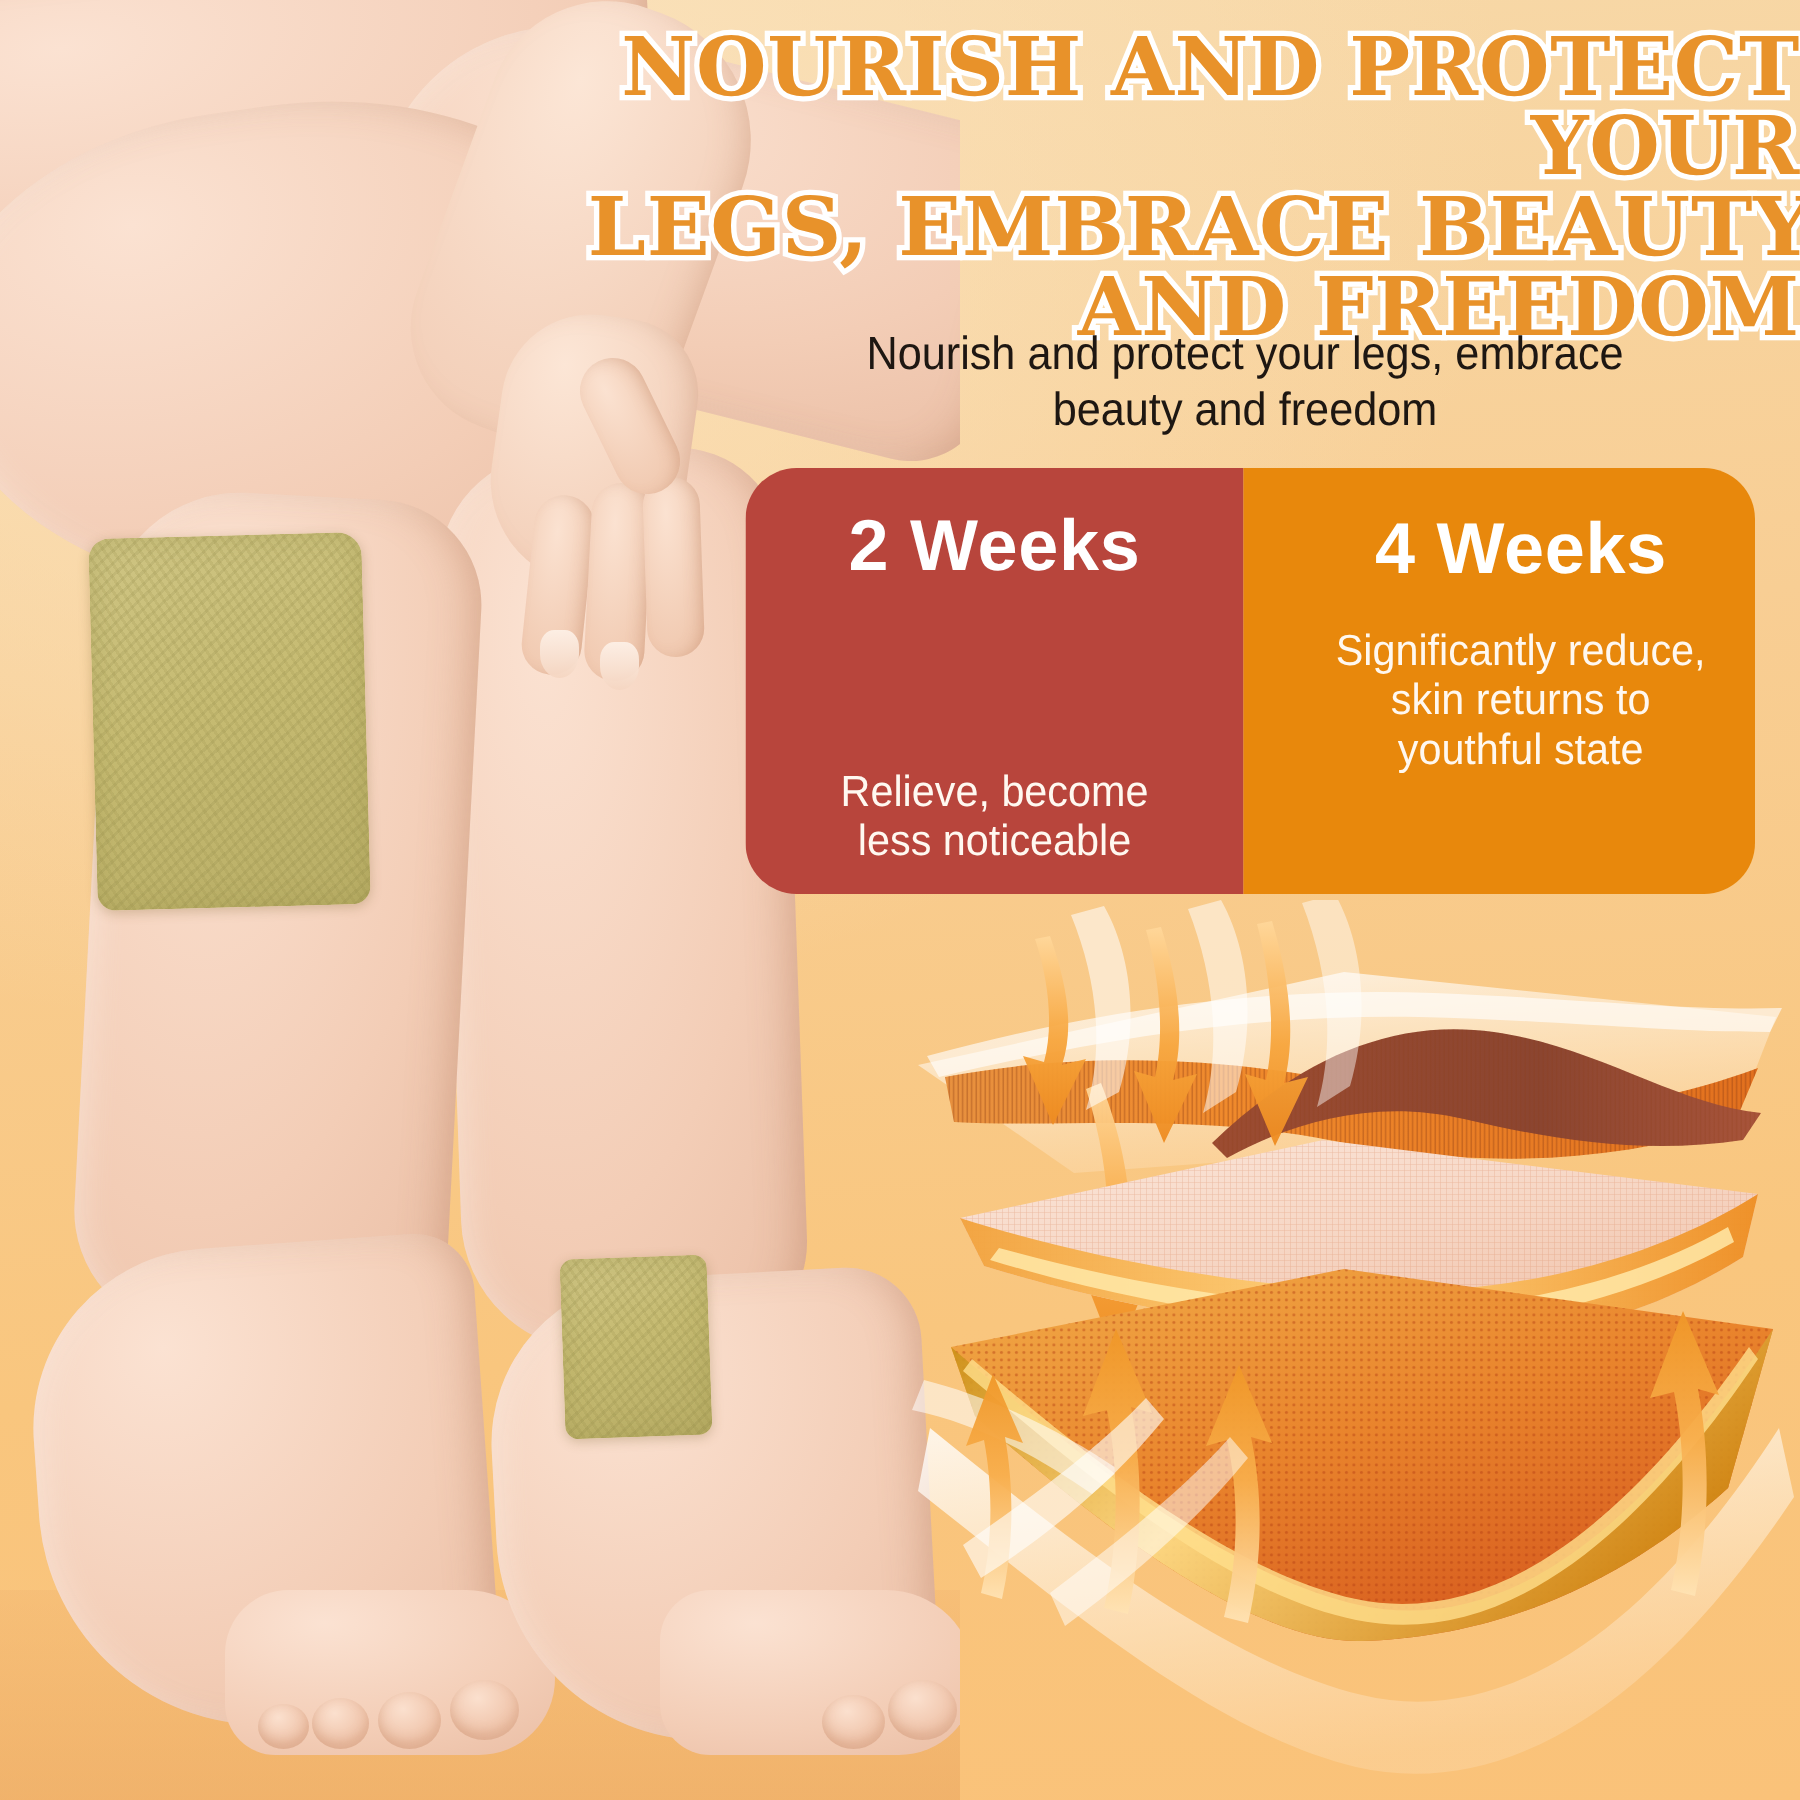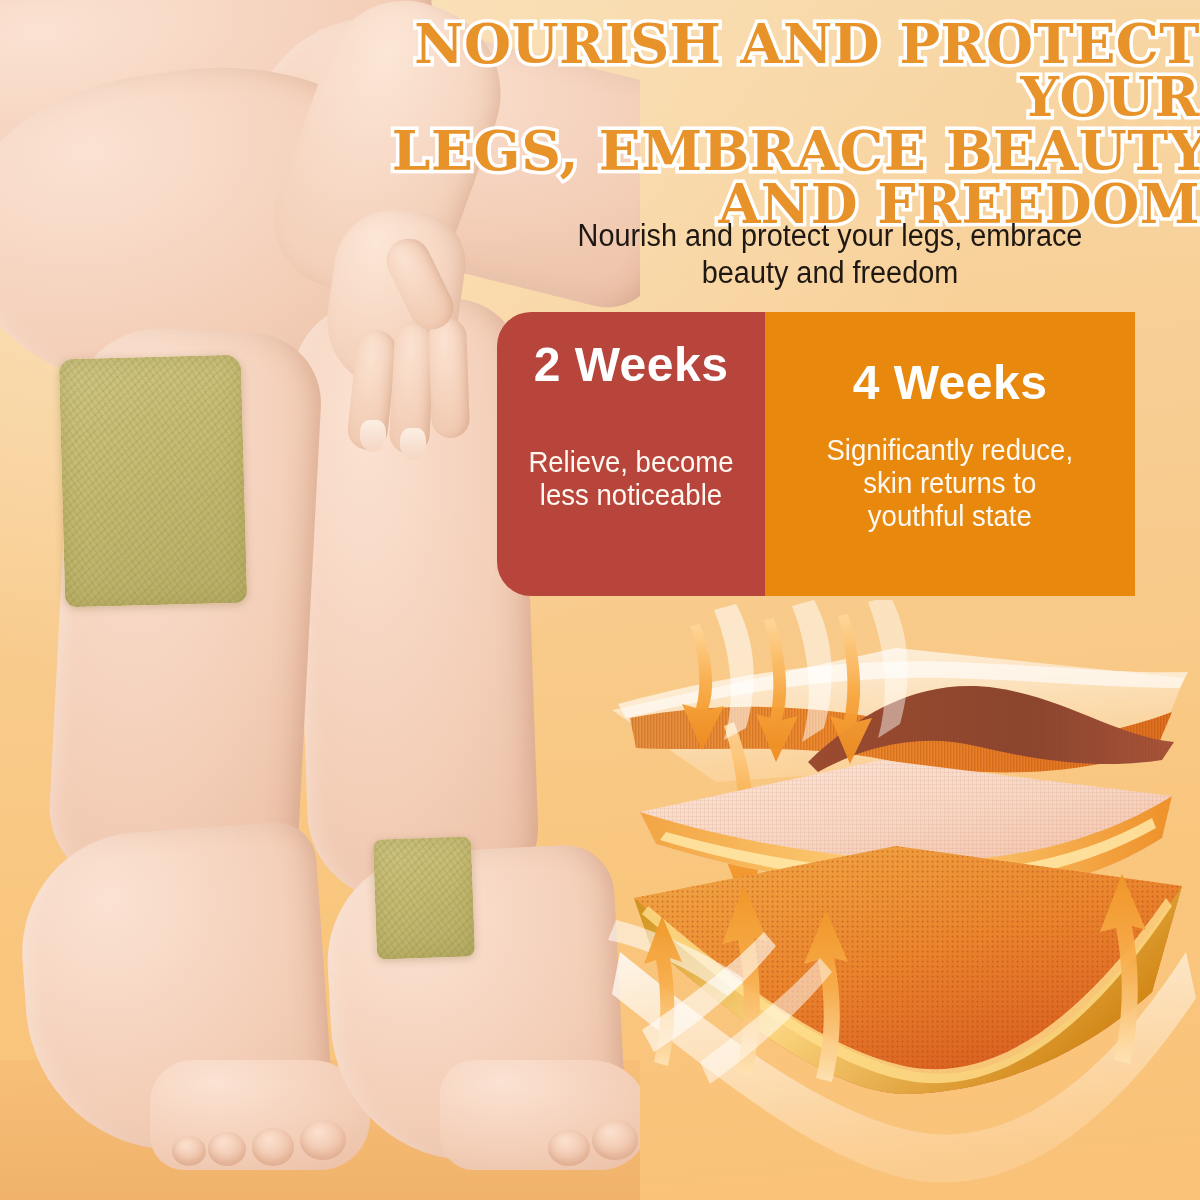--- a/index.html
+++ b/index.html
@@ -89,26 +89,26 @@
   
   .subtitle{position:absolute;left:470px;top:218px;width:720px;text-align:center;
     font-size:31px;line-height:1.18;color:#1E1712;
     font-family:"Liberation Sans", sans-serif;transform:scaleX(.93);transform-origin:center;}
 
   
   .card{position:absolute;left:497px;top:312px;width:673px;height:284px;
     border-radius:34px;overflow:hidden;display:flex;}
   .panel{flex:0 0 auto;padding:22px 16px 18px;box-sizing:border-box;
     display:flex;flex-direction:column;align-items:center;}
-  .panel.left{width:268px;background:#B8453C;}
+  .panel.left{width:332px;background:#B8453C;justify-content:space-between;}
   .panel.right{width:370px;background:#E8880C;}
   .weeks{font-size:48px;font-weight:bold;color:#FFFFFF;letter-spacing:.5px;
     line-height:1.05;}
   .panel.left .weeks{margin-top:6px;}
-  .panel.right .weeks{margin-top:24px;}
+  .panel.right .weeks{margin-top:8px;}
   .desc{color:#FFF8F0;font-size:29px;line-height:1.14;text-align:center;
     transform:scaleX(.95);transform-origin:center;}
   .panel.left .desc{margin-top:56px;}
   .panel.right .desc{margin-top:26px;}
 
   
   .diagram{position:absolute;left:596px;top:600px;width:604px;height:600px;}
   .diagram svg{display:block;width:604px;height:600px;}
 </style>
 </head>

